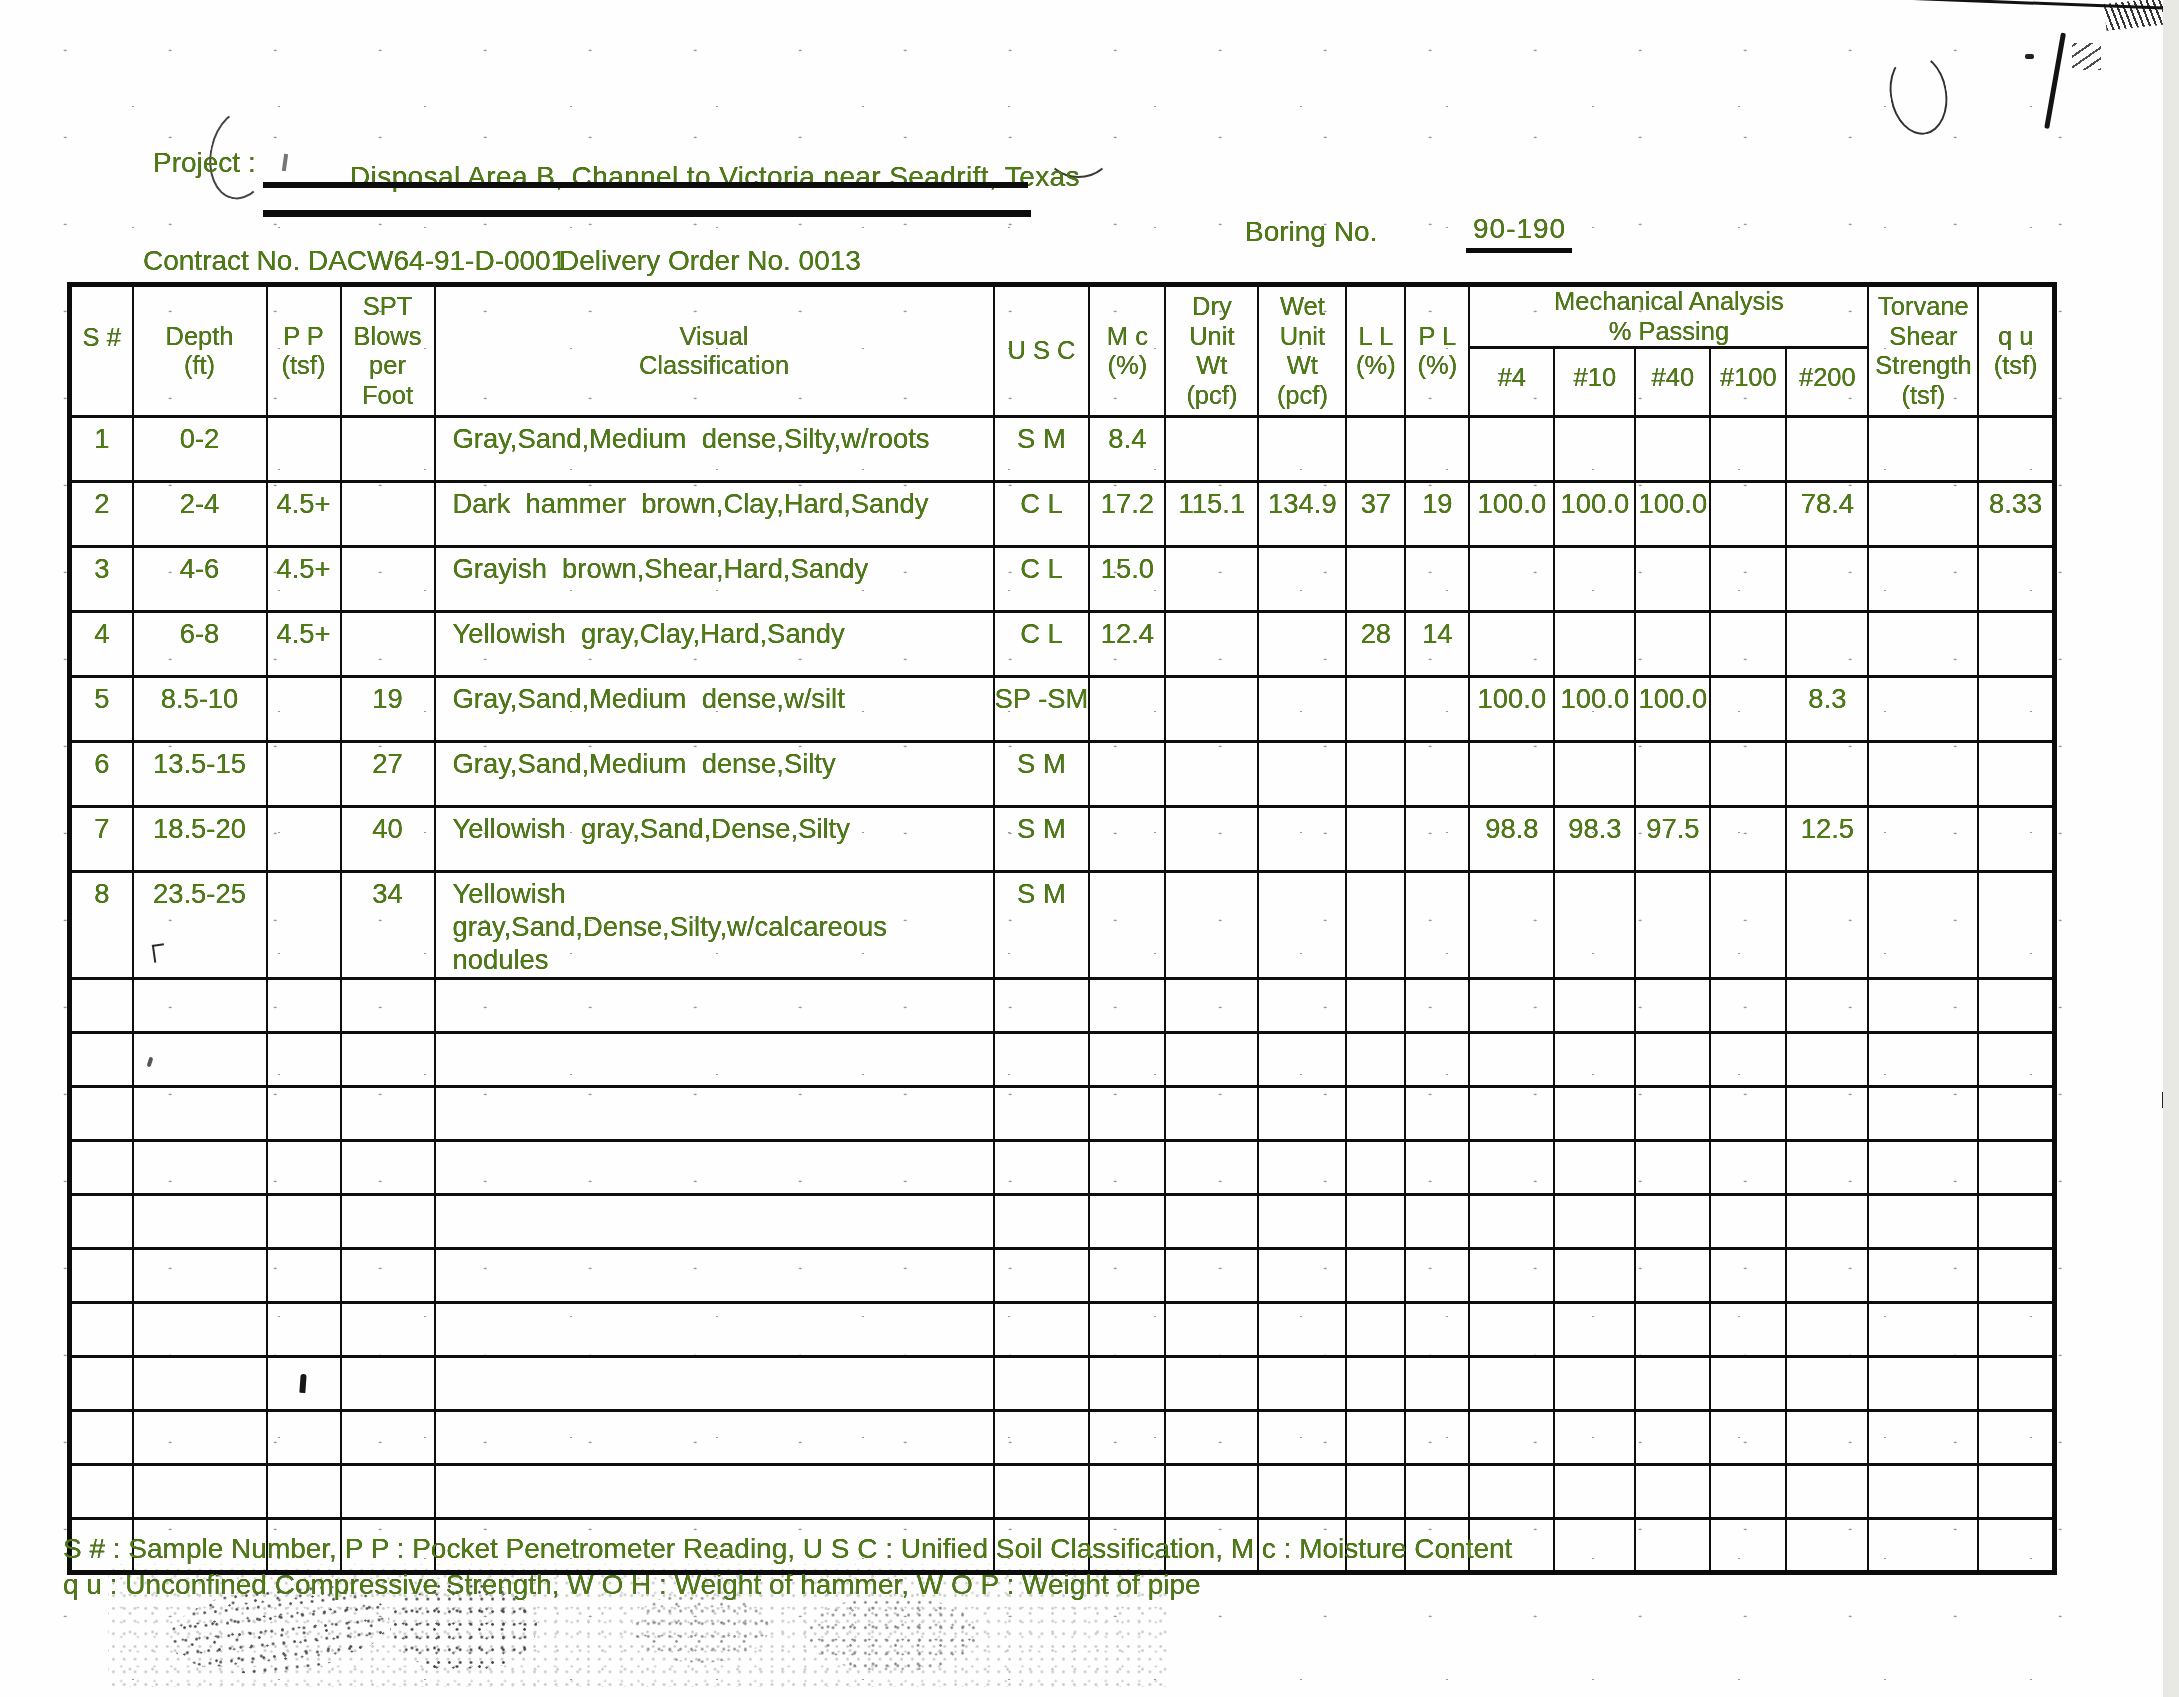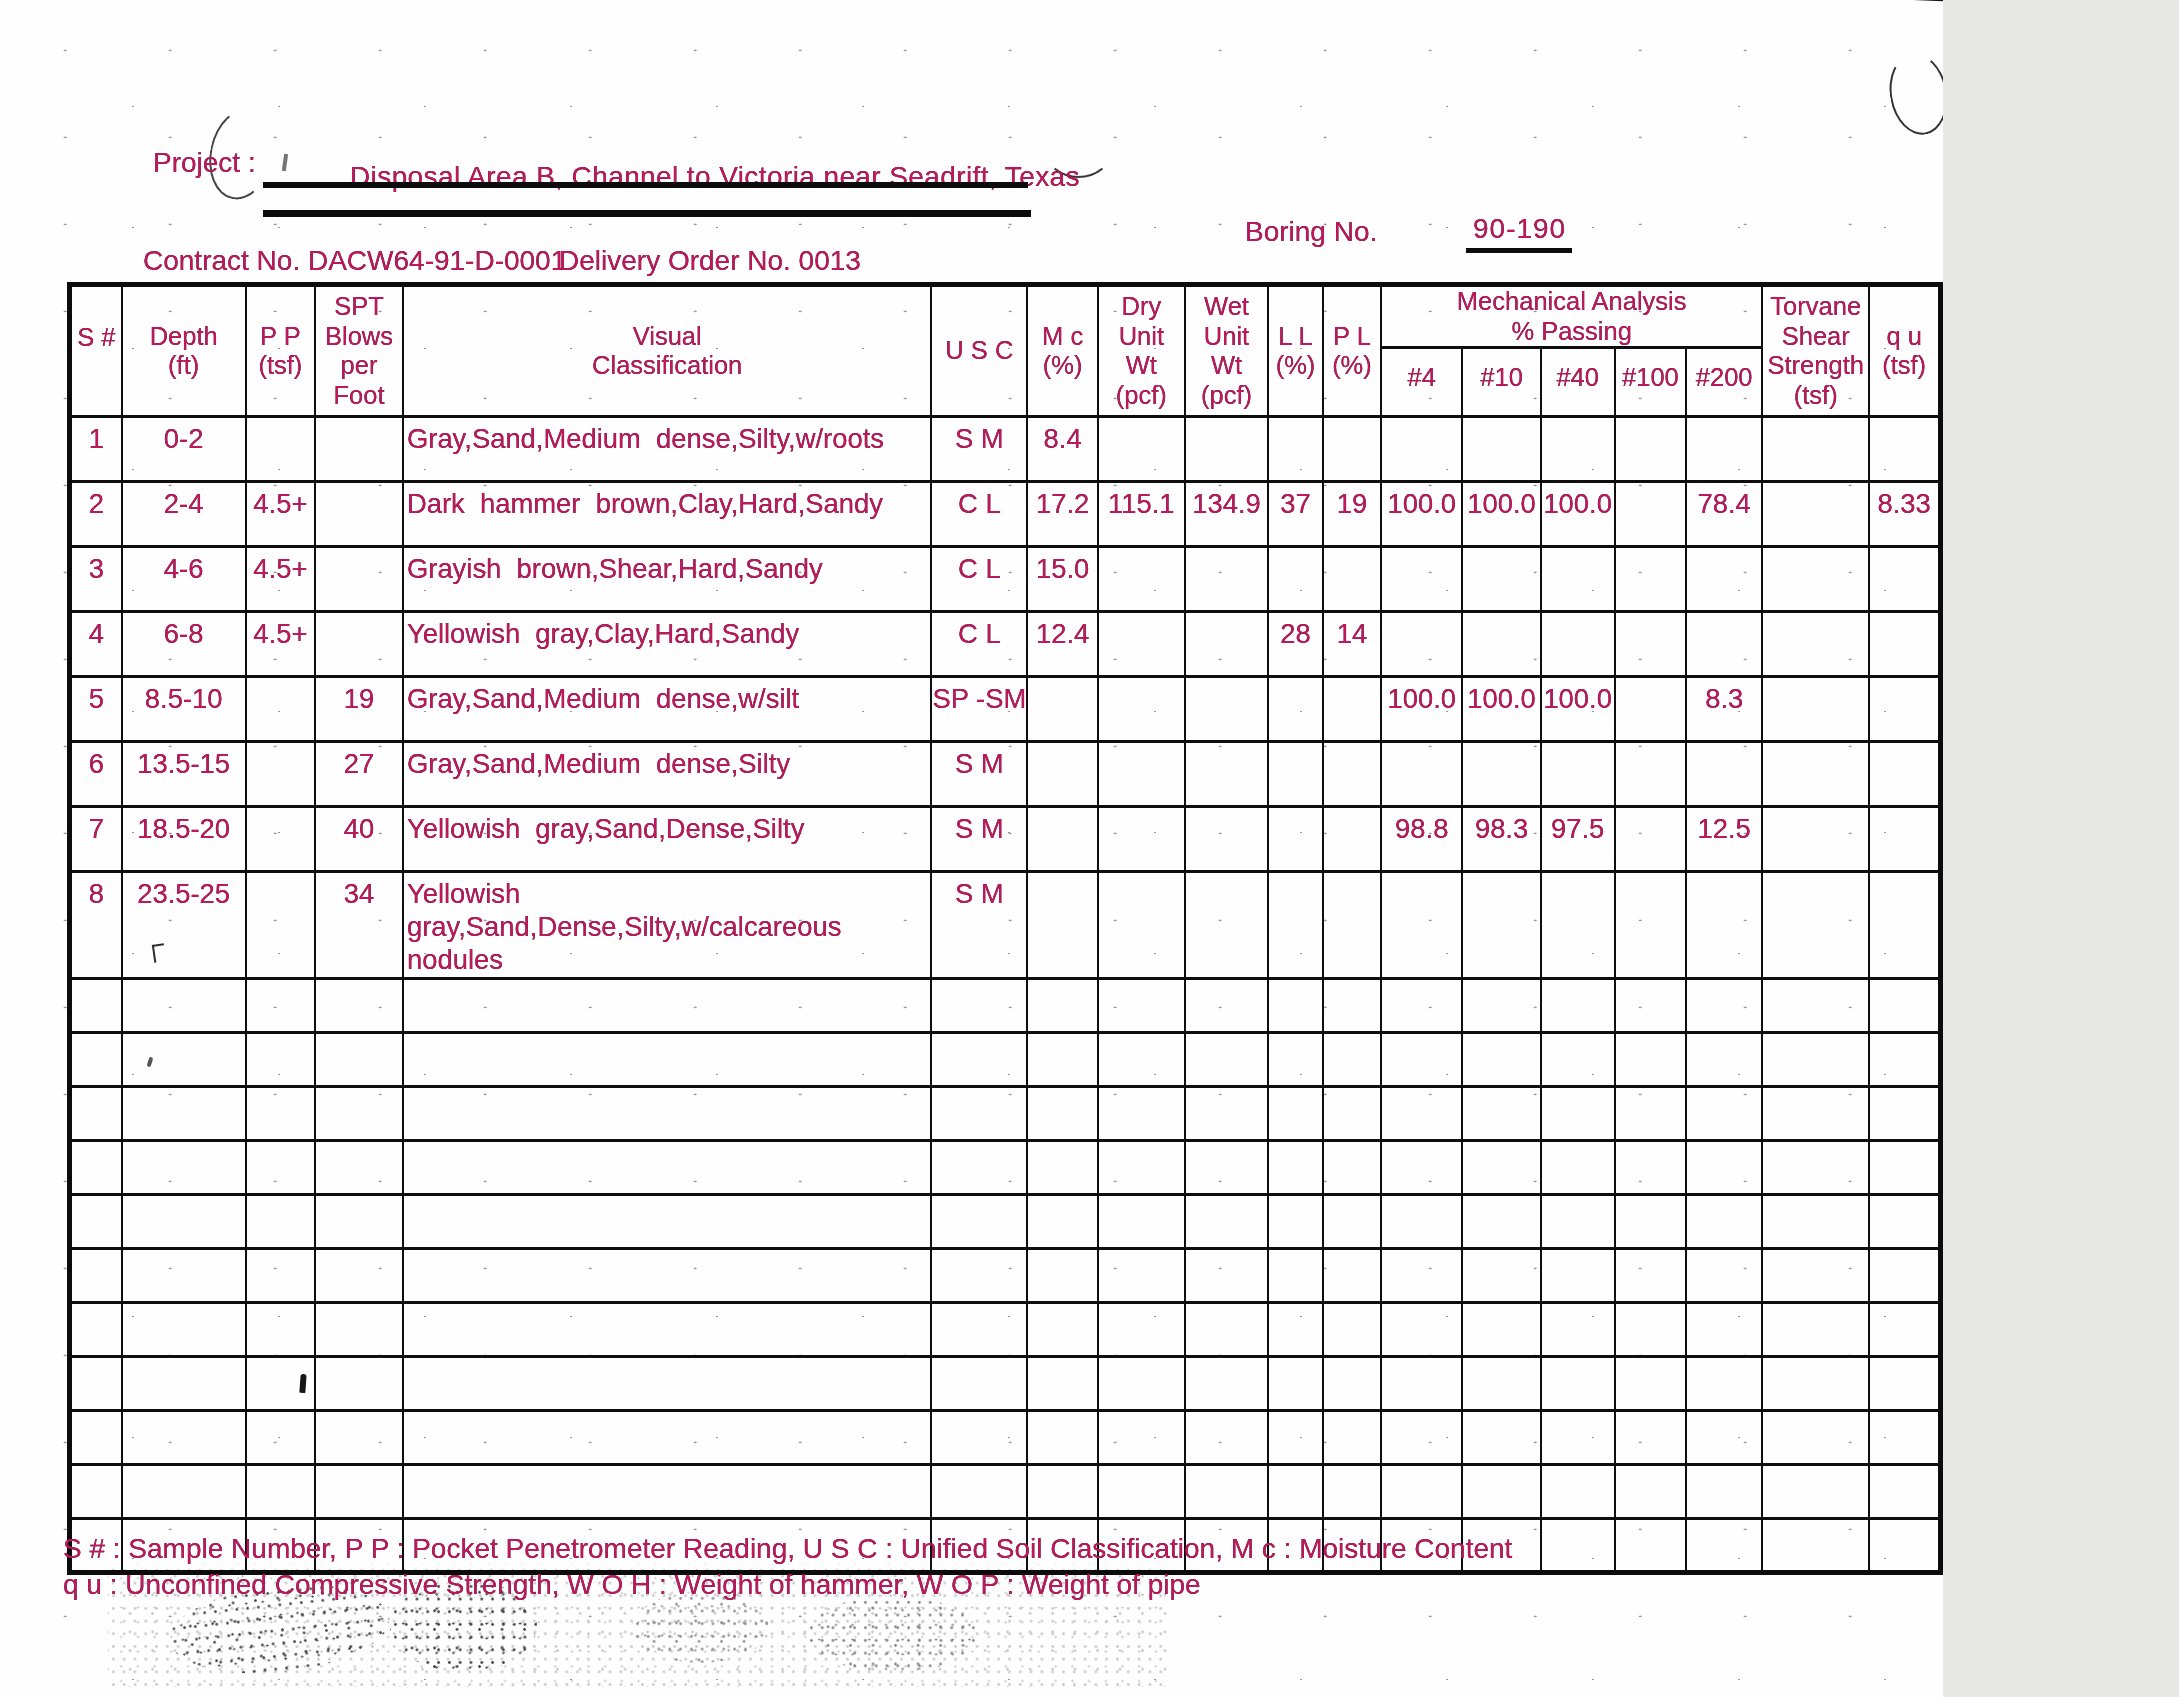--- a/index.html
+++ b/index.html
@@ -1,20 +1,20 @@
 <!DOCTYPE html>
 <html><head>
 <meta charset="utf-8">
 <style>
   html,body { margin:0; padding:0; background:#e8e8e4; }
   .page {
-    position:relative; width:1943px; height:1698px;
+    position:relative; width:2163px; height:1698px;
     background:#fefefe; overflow:hidden;
     font-family:"Liberation Sans", sans-serif;
-    color:#be185d;
+    color:#4d7c0f;
   }
   .txt { position:absolute; white-space:nowrap; text-shadow:0 0 0.6px rgba(0,0,0,.85); }
   .project-label { left:153px; top:147px; font-size:28px; }
   .project-value { left:350px; top:161px; font-size:28px; letter-spacing:0.4px; }
   .doc-title { left:1089px; top:145px; font-size:28px; font-weight:700; letter-spacing:1px; word-spacing:8.8px; }
   .boring-label { left:1245px; top:216px; font-size:28px; }
   .boring-value { left:1473px; top:213px; font-size:28px; letter-spacing:1px; }
   .contract { left:143px; top:245px; font-size:28px; }
   .delivery { left:559px; top:245px; font-size:28px; }
   .legend { position:absolute; left:63px; font-size:28px; white-space:nowrap; text-shadow:0 0 0.6px rgba(0,0,0,.85); }
@@ -46,21 +46,21 @@
   tr.h2 { height:69px; }
   th.th-s { vertical-align:bottom; padding-bottom:27.4px; }
   th.th-sieve { vertical-align:bottom; padding-bottom:8.8px; }
   .results tbody td {
     font-size:27.4px; text-align:center; vertical-align:top;
     padding-top:4.9px; white-space:nowrap; line-height:1.2;
     text-shadow:0 0 0.6px rgba(0,0,0,.85);
   }
   .results tbody tr { height:65px; }
   .results tbody tr.empty { height:54px; }
-  .results td.c-visual { text-align:left; padding-left:3px; white-space:pre-wrap; }
+  .results td.c-visual { text-align:left; padding-left:17px; white-space:pre-wrap; }
 
   
   .art { position:absolute; }
   .art-topline { left:-19.6px; top:7.8px; width:2219px; height:0; border-top:3.9px solid #121212;
                  transform:rotate(2.2deg); transform-origin:100% 50%; }
   .art-corner-scribble { left:2105px; top:0; width:74px; height:27.4px; opacity:.85; transform:rotate(-6deg);
                  background:repeating-linear-gradient(75deg,#111 0 2px,transparent 2px 5.9px); }
   .art-fold { left:2061px; top:33px; width:4.9px; height:97px; background:#131313;
               transform:rotate(10deg); transform-origin:50% 0; border-radius:2px; }
   .art-fold-ticks { left:2072px; top:43px; width:29px; height:27.4px; opacity:.8;

